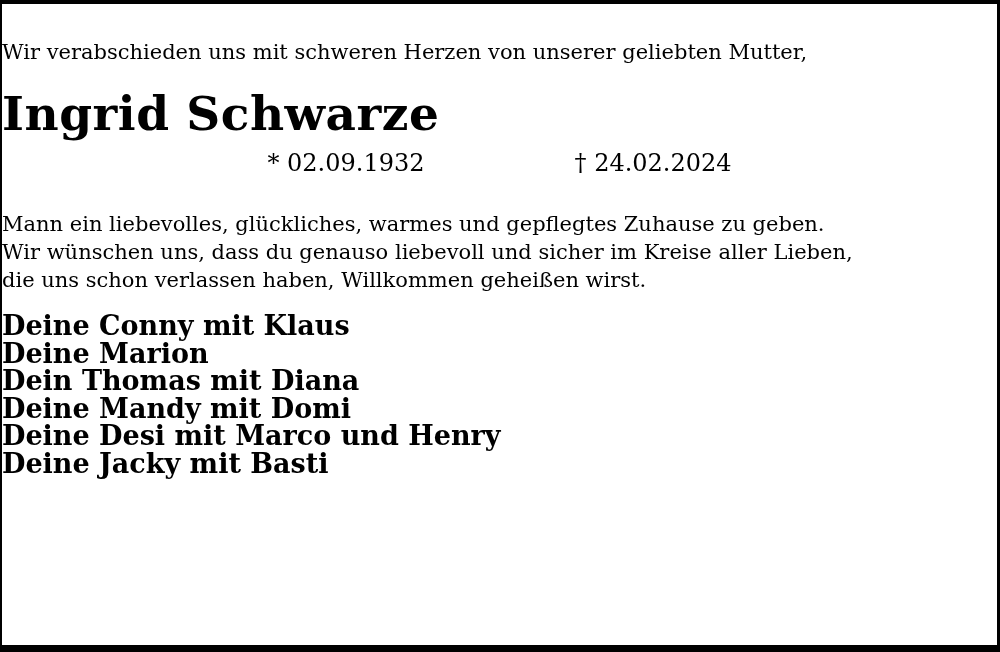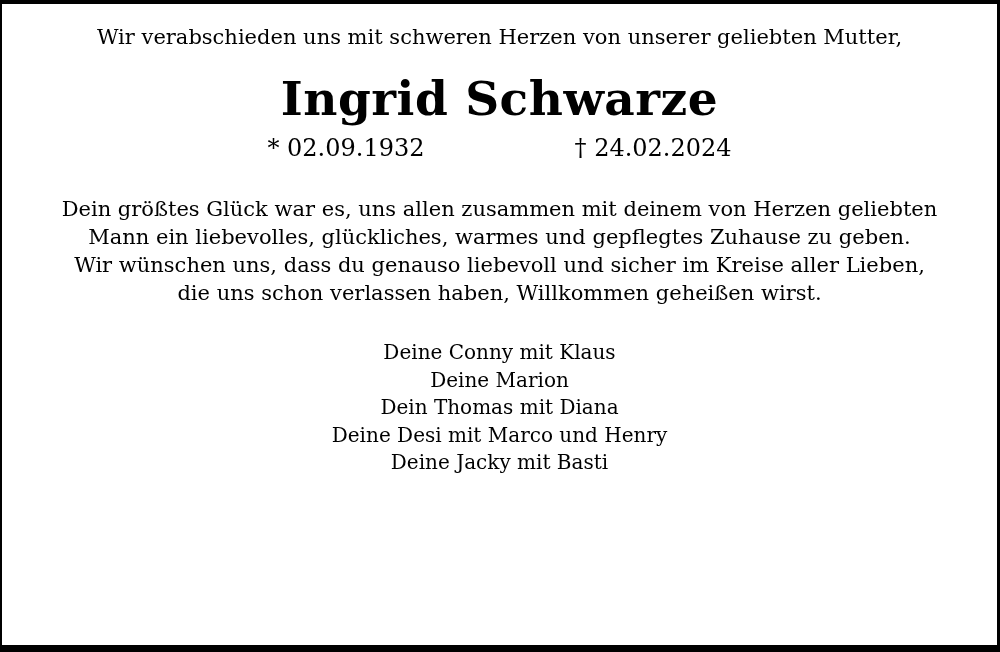--- a/index.html
+++ b/index.html
@@ -21,22 +21,22 @@
     box-sizing: border-box;
     border-style: solid;
     border-color: #000000;
     border-top-width: 4px;
     border-left-width: 2px;
     border-right-width: 3px;
     border-bottom-width: 7px;
     background: #ffffff;
     font-family: "DejaVu Serif", "Liberation Serif", serif;
     color: #000000;
-    text-align: center;
-    padding-top: 18px;
+    text-align: left;
+    padding-top: 33px;
   }
   .intro {
     font-size: 21px;
     line-height: 31px;
   }
   .deceased-name {
     margin-top: 20px;
     font-size: 47px;
     line-height: 52px;
     font-weight: bold;
@@ -52,24 +52,24 @@
   }
   .dates-row .date {
     min-width: 130px;
   }
   .tribute {
     margin-top: 34px;
     font-size: 21px;
     line-height: 28px;
   }
   .mourners {
-    margin-top: 32px;
-    font-size: 20px;
+    margin-top: 18px;
+    font-size: 27px;
     line-height: 27.5px;
-    font-weight: normal;
+    font-weight: bold;
   }
   .funeral {
     margin-top: 31px;
     font-size: 21px;
     line-height: 28px;
   }
 </style>
 </head>
 <body>
 
@@ -81,30 +81,30 @@
     </div>
 
     <div class="deceased-name">Ingrid Schwarze</div>
 
     <div class="dates-row">
       <span class="date">* 02.09.1932</span>
       <span class="date">† 24.02.2024</span>
     </div>
 
     <div class="tribute">
-      <div>Dein größtes Glück war es, uns allen zusammen mit deinem von Herzen geliebten</div>
       <div>Mann ein liebevolles, glückliches, warmes und gepflegtes Zuhause zu geben.</div>
       <div>Wir wünschen uns, dass du genauso liebevoll und sicher im Kreise aller Lieben,</div>
       <div>die uns schon verlassen haben, Willkommen geheißen wirst.</div>
     </div>
 
     <div class="mourners">
       <div>Deine Conny mit Klaus</div>
       <div>Deine Marion</div>
       <div>Dein Thomas mit Diana</div>
+      <div>Deine Mandy mit Domi</div>
       <div>Deine Desi mit Marco und Henry</div>
       <div>Deine Jacky mit Basti</div>
     </div>
 
     <div class="funeral">
     </div>
 
   </div>
 </div>
 

